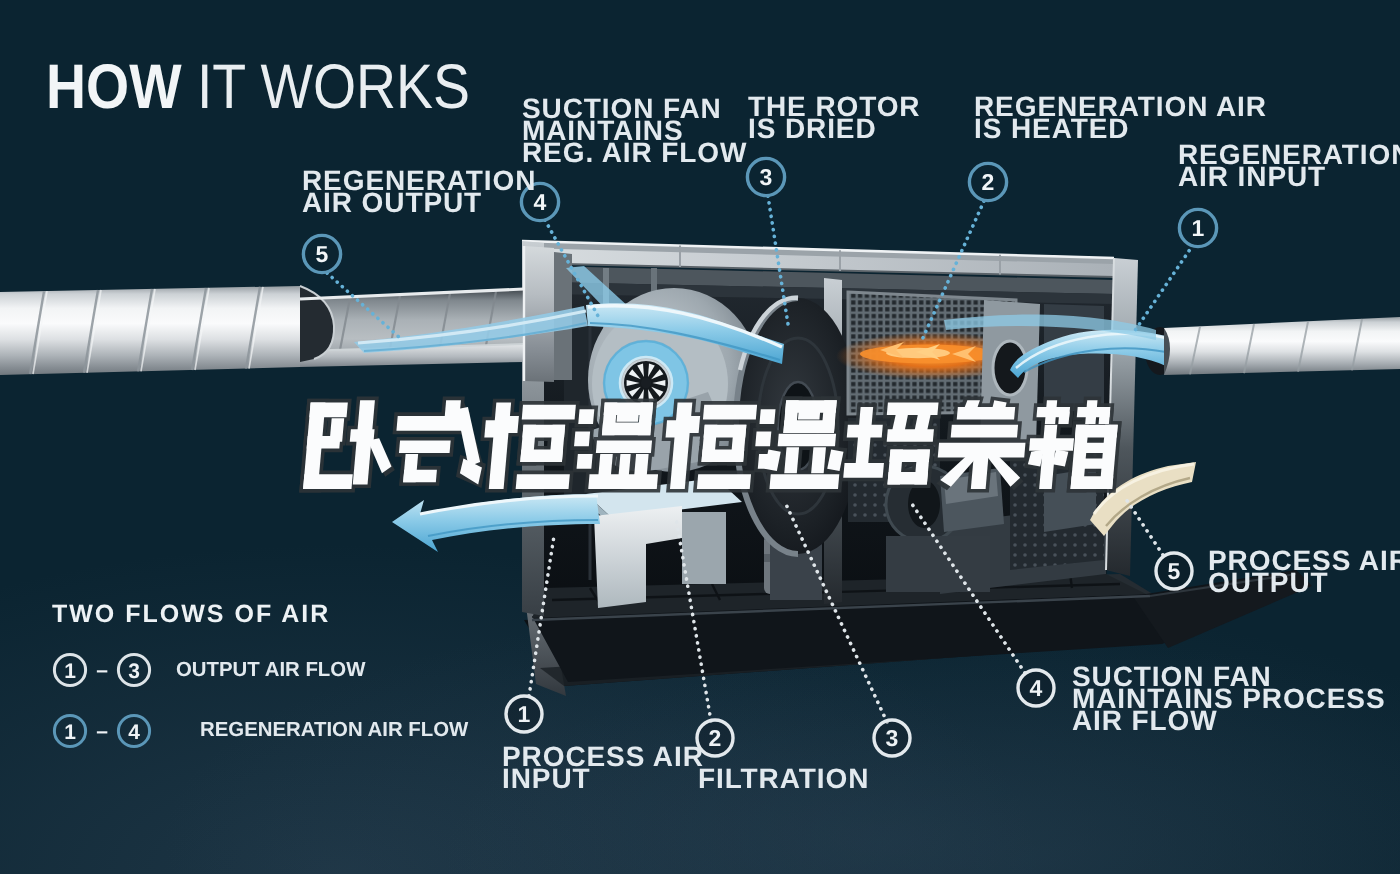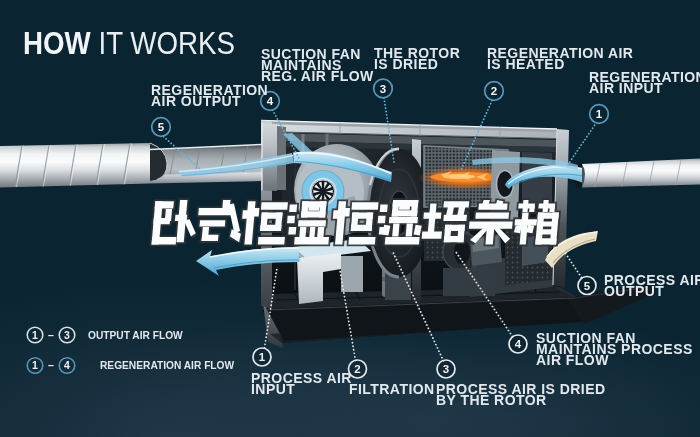--- a/index.html
+++ b/index.html
@@ -560,19 +560,19 @@
 <div class="title"><b>HOW</b> <span>IT WORKS</span></div>
 
 <div class="lab" style="left:151px;top:85px;">REGENERATION<br>AIR OUTPUT</div>
 <div class="lab" style="left:261px;top:49px;">SUCTION FAN<br>MAINTAINS<br>REG. AIR FLOW</div>
 <div class="lab" style="left:487px;top:48px;">REGENERATION AIR<br>IS HEATED</div>
 <div class="lab" style="left:374px;top:48px;">THE ROTOR<br>IS DRIED</div>
 <div class="lab" style="left:589px;top:72px;">REGENERATION<br>AIR INPUT</div>
 
 <div class="lab" style="left:251px;top:373px;">PROCESS AIR<br>INPUT</div>
 <div class="lab" style="left:349px;top:384px;">FILTRATION</div>
-<div class="lab" style="left:436px;top:384px;">PROCESS AIR IS DRIED<br>BY THE ROTOR</div>
 <div class="lab" style="left:536px;top:333px;">SUCTION FAN<br>MAINTAINS PROCESS<br>AIR FLOW</div>
 <div class="lab" style="left:604px;top:275px;">PROCESS AIR<br>OUTPUT</div>
 
+<div class="leg">TWO FLOWS OF AIR</div>
 <div class="lab" style="left:88px;top:330px;font-size:10.2px;letter-spacing:0px;">OUTPUT AIR FLOW</div>
 <div class="lab" style="left:88px;top:360px;font-size:10.2px;letter-spacing:0px;padding-left:12px;">REGENERATION AIR FLOW</div>
 </div>
 
 </body></html>

